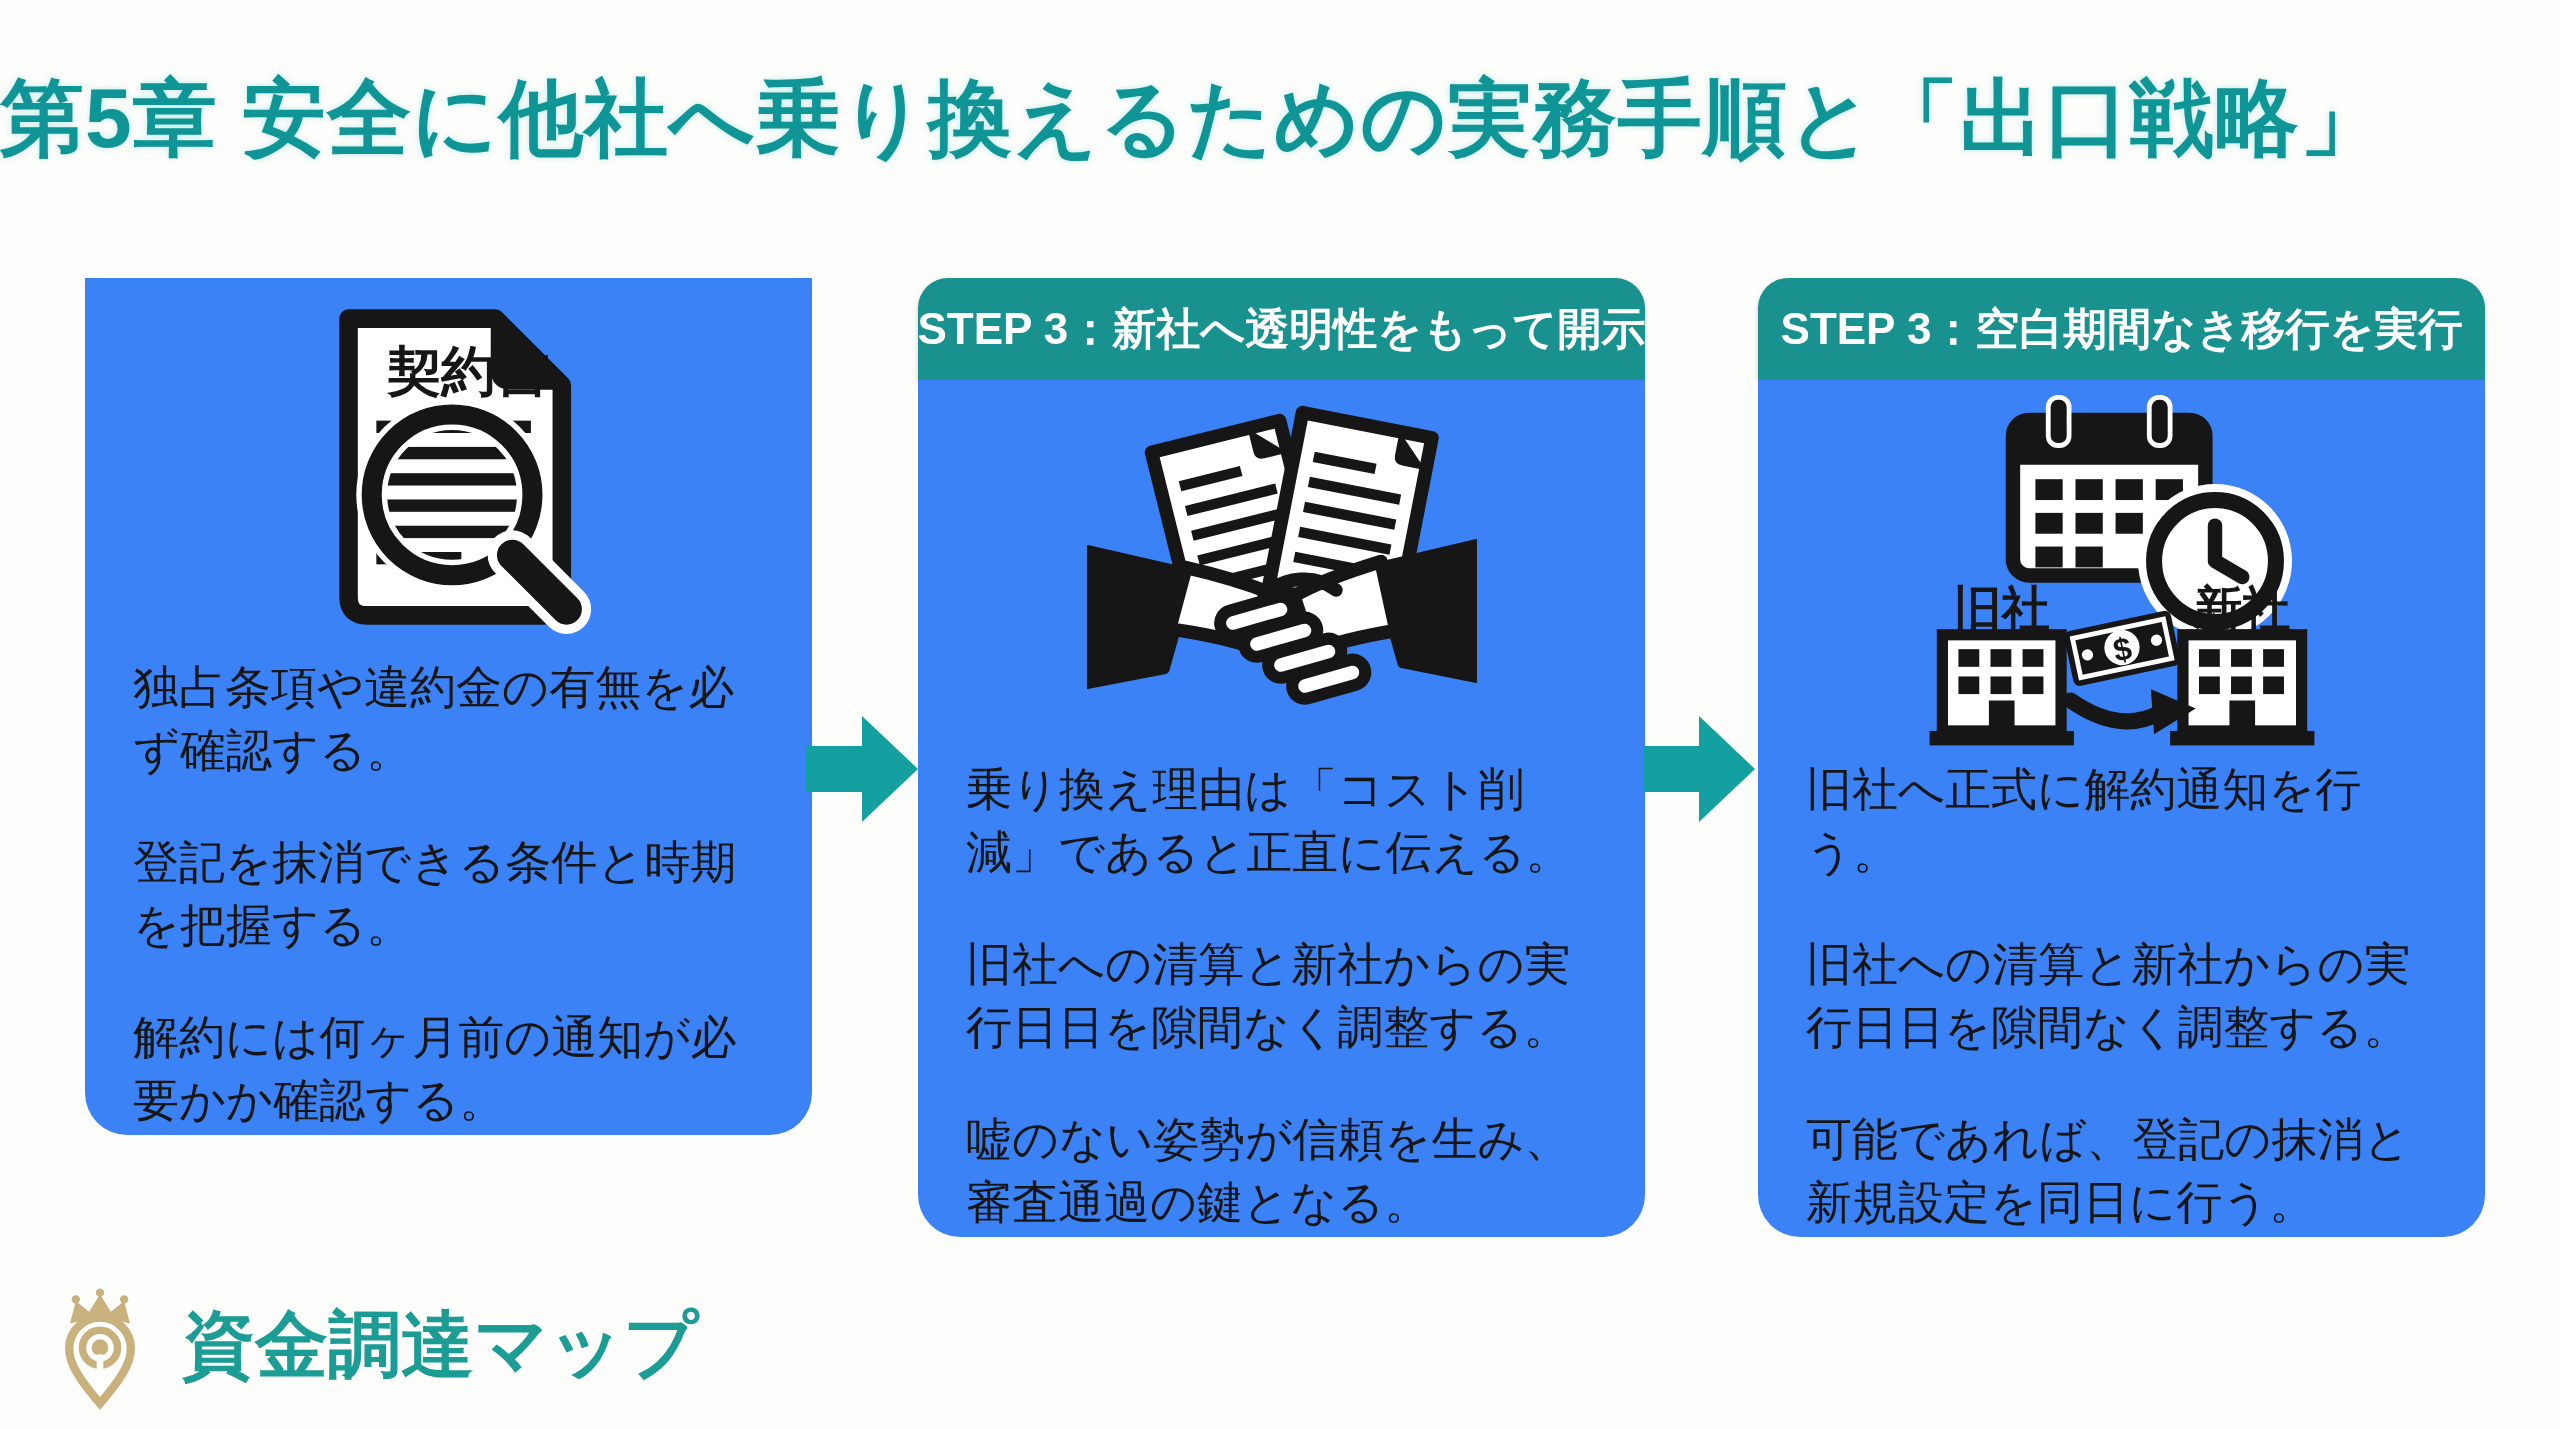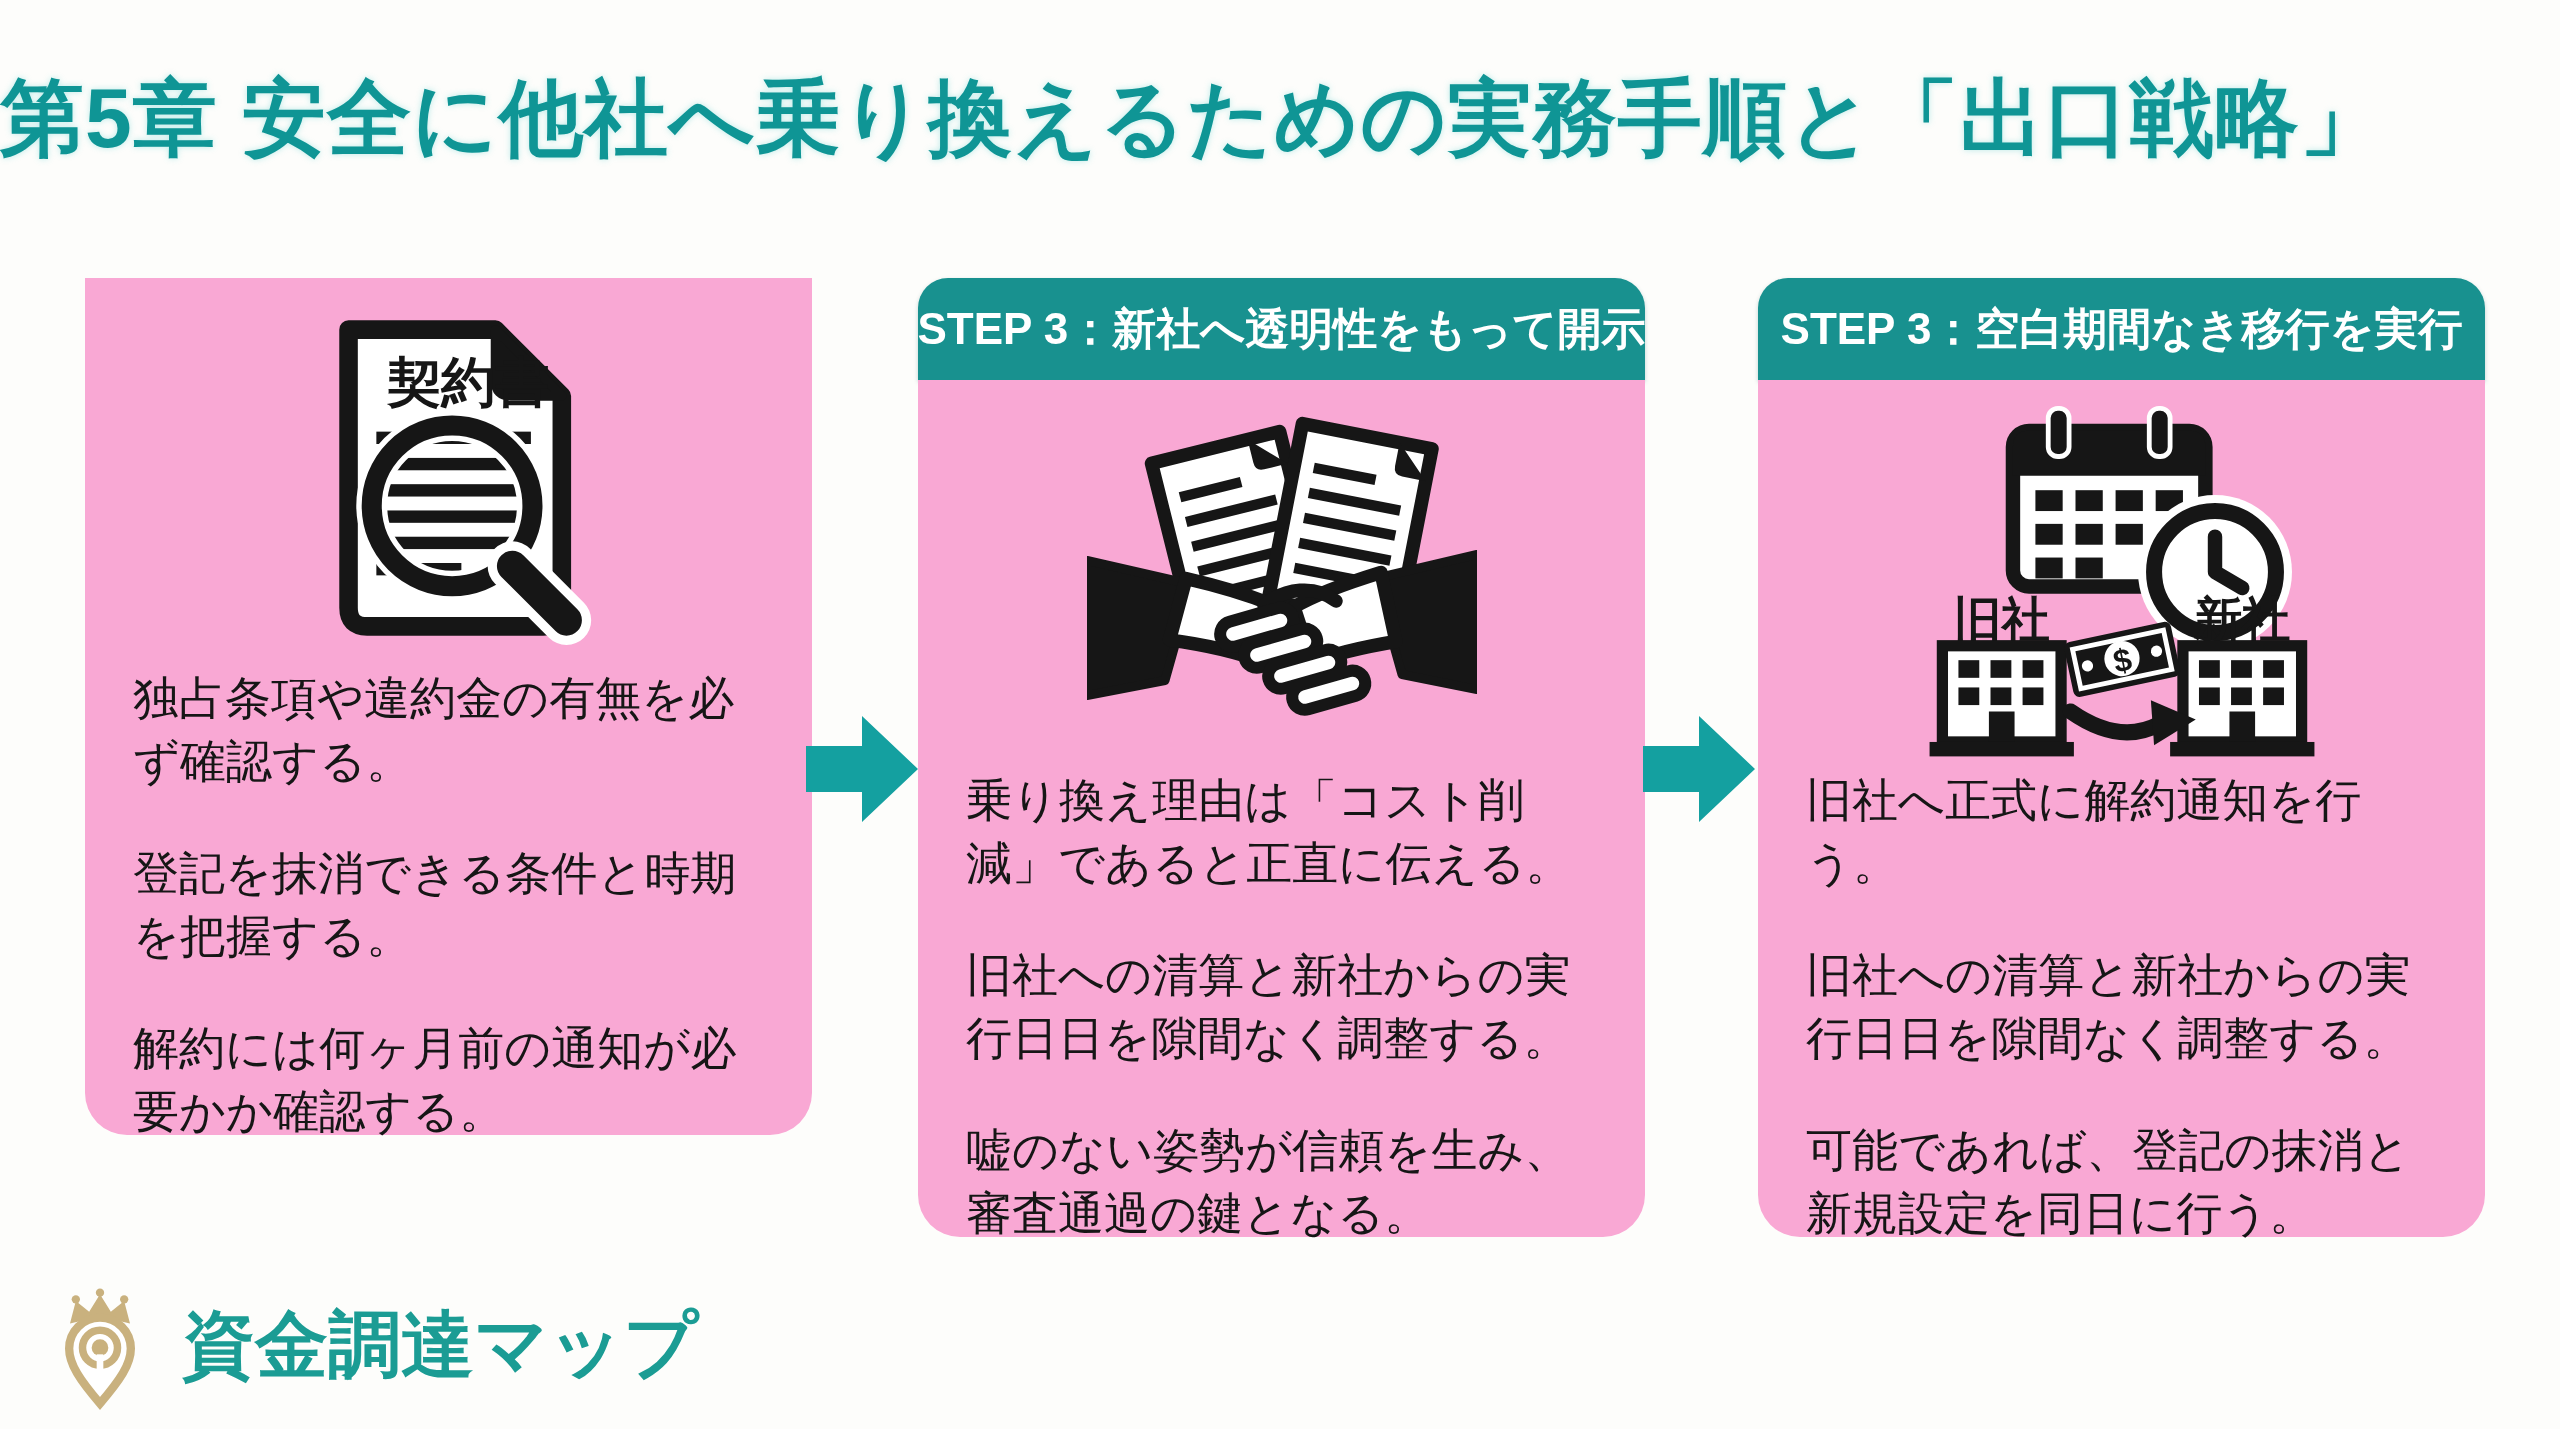--- a/index.html
+++ b/index.html
@@ -18,22 +18,22 @@
   .step-card.c1{left:85px;}
   .step-card.c2{left:918px;}
   .step-card.c3{left:1758px;}
   .step-header{
     height:102px;background:#18918f;border-radius:30px 30px 0 0;
     display:flex;align-items:center;justify-content:center;
     color:#ffffff;font-size:44px;font-weight:800;white-space:nowrap;
     box-shadow:0 2px 4px rgba(0,90,90,.25);
   }
   .step-body{
-    height:857px;background:#f9a8d4;border-radius:0 0 42px 42px;
-    padding:11px 48px;box-sizing:border-box;
+    height:857px;background:#3b82f6;border-radius:0 0 42px 42px;
+    padding:0 48px;box-sizing:border-box;
   }
   .icon-box{height:378px;display:flex;align-items:center;justify-content:center;}
   .points p{
     margin:0 0 50px 0;font-size:46px;line-height:1.36;font-weight:400;
     color:#161616;text-align:left;
   }
   .flow-arrow{position:absolute;top:716px;width:112px;height:106px;}
   .flow-arrow.a1{left:806px;}
   .flow-arrow.a2{left:1643px;}
   .footer-logo{

